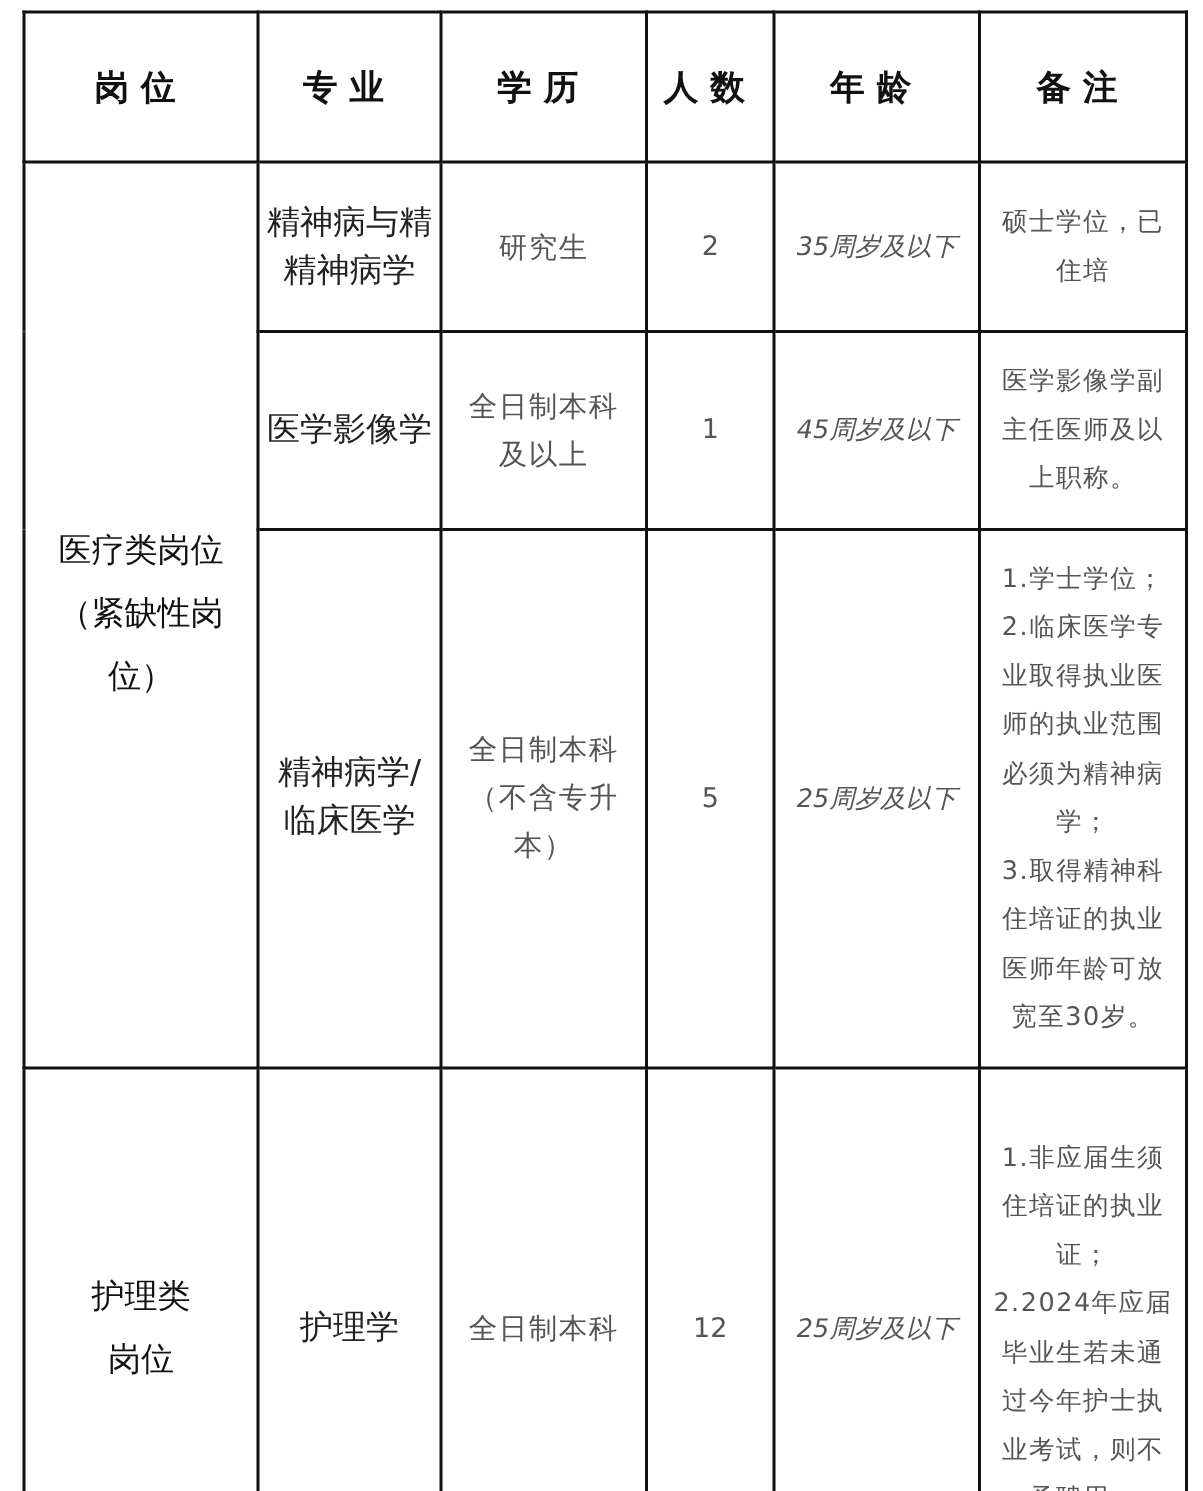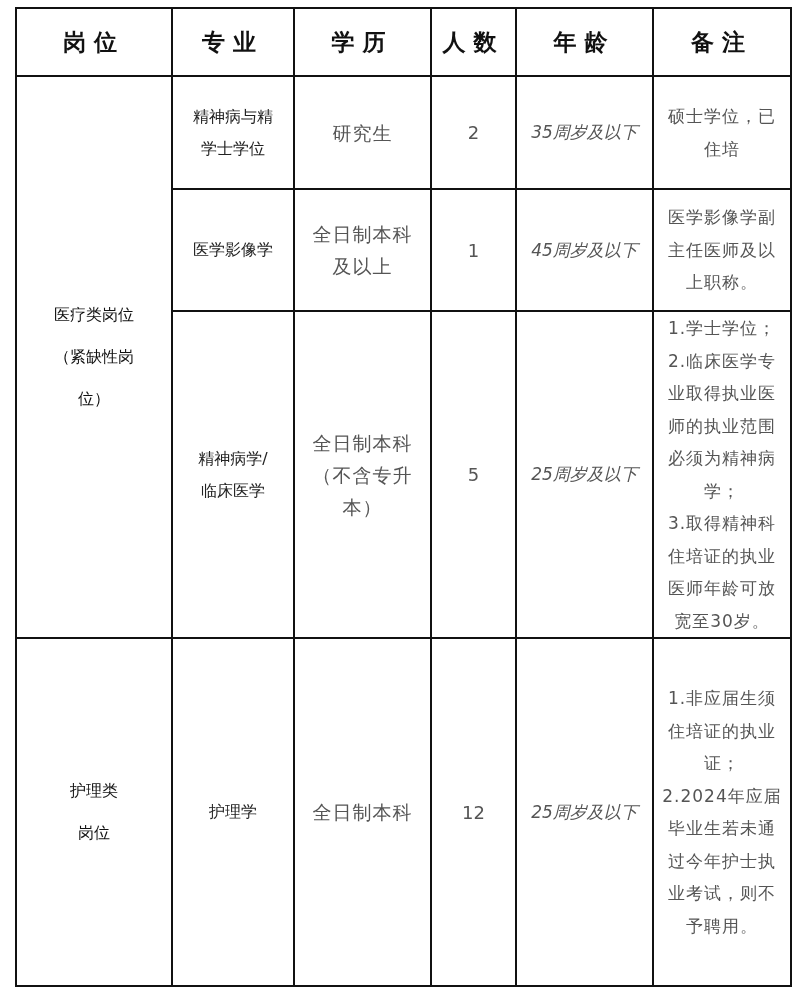--- a/index.html
+++ b/index.html
@@ -5,27 +5,27 @@
   html, body { margin:0; padding:0; background:#ffffff; }
   body { width:802px; height:994px; position:relative; overflow:hidden; font-family:"DejaVu Sans", sans-serif; }
   table.recruit {
     position:absolute; left:15px; top:7px;
     border-collapse:collapse; table-layout:fixed;
     width:775px;
   }
   table.recruit td, table.recruit th {
     border:2px solid #111;
     text-align:center; vertical-align:middle;
-    padding:0 4px;
+    padding:16px 4px;
     color:#555;
     font-weight:normal;
   }
   th { font-size:23px; font-weight:bold !important; color:#111 !important; letter-spacing:8px; height:66px; }
-  td.post { font-size:16px; color:#111 !important; font-weight:bold; line-height:42px; }
-  td.major { font-size:16px; color:#222 !important; font-weight:bold; line-height:32px; }
+  td.post { font-size:22px; color:#111 !important; font-weight:bold; line-height:42px; }
+  td.major { font-size:22px; color:#222 !important; font-weight:bold; line-height:32px; }
   td.edu { font-size:19px; line-height:32px; letter-spacing:1px; }
   td.num { font-size:18px; }
   td.age { font-size:17px;font-style:italic; }
   td.note { font-size:17px; line-height:32.5px; text-align:justify; padding:0 8px; letter-spacing:1px; }
   td.note.center { text-align:center;margin-top:44px; }
   .line { display:block; }
 </style>
 </head>
 <body>
 
@@ -49,21 +49,21 @@
   </tr>
 
   <tr style="height:113px">
     <td class="post" rowspan="3">
       <span class="line">医疗类岗位</span>
       <span class="line">（紧缺性岗</span>
       <span class="line">位）</span>
     </td>
     <td class="major">
       <span class="line">精神病与精</span>
-      <span class="line">学士学位</span>
+      <span class="line">精神病学</span>
     </td>
     <td class="edu">
       <span class="line">研究生</span>
     </td>
     <td class="num">2</td>
     <td class="age">35周岁及以下</td>
     <td class="note center">
       <span class="line">硕士学位，已</span>
       <span class="line">住培</span>
     </td>

